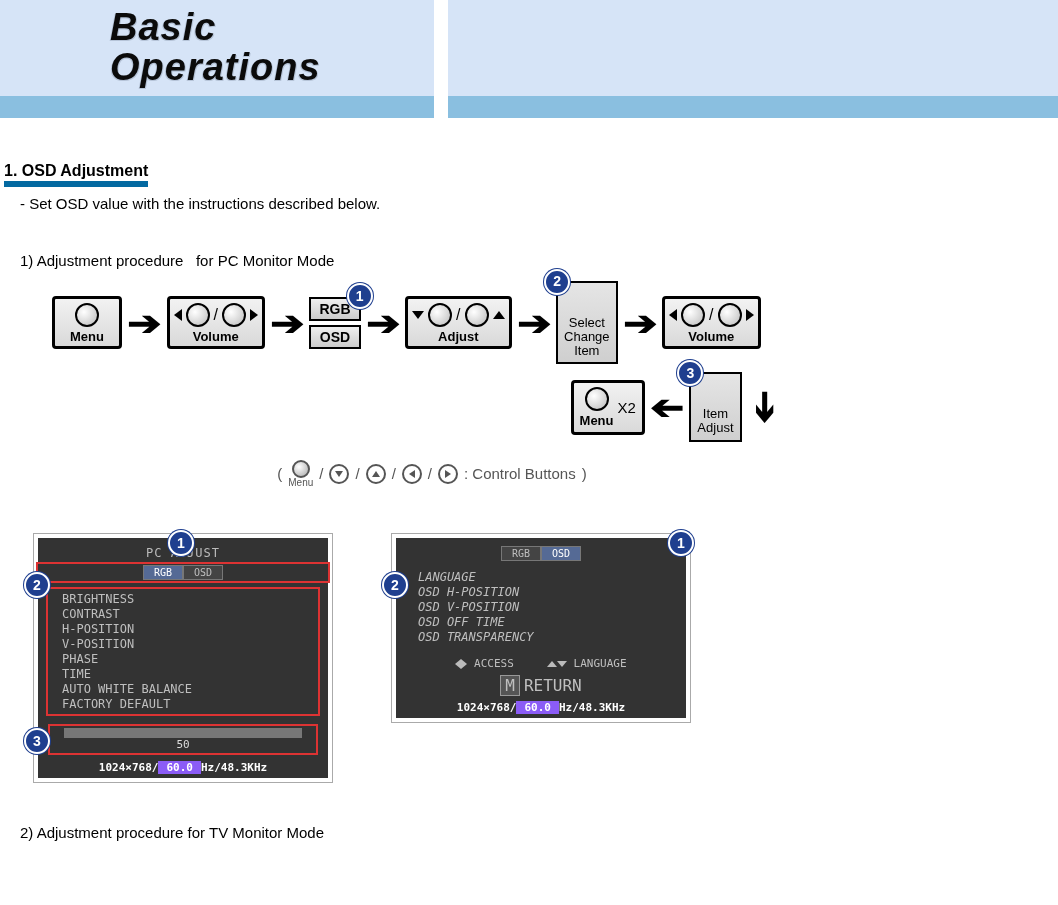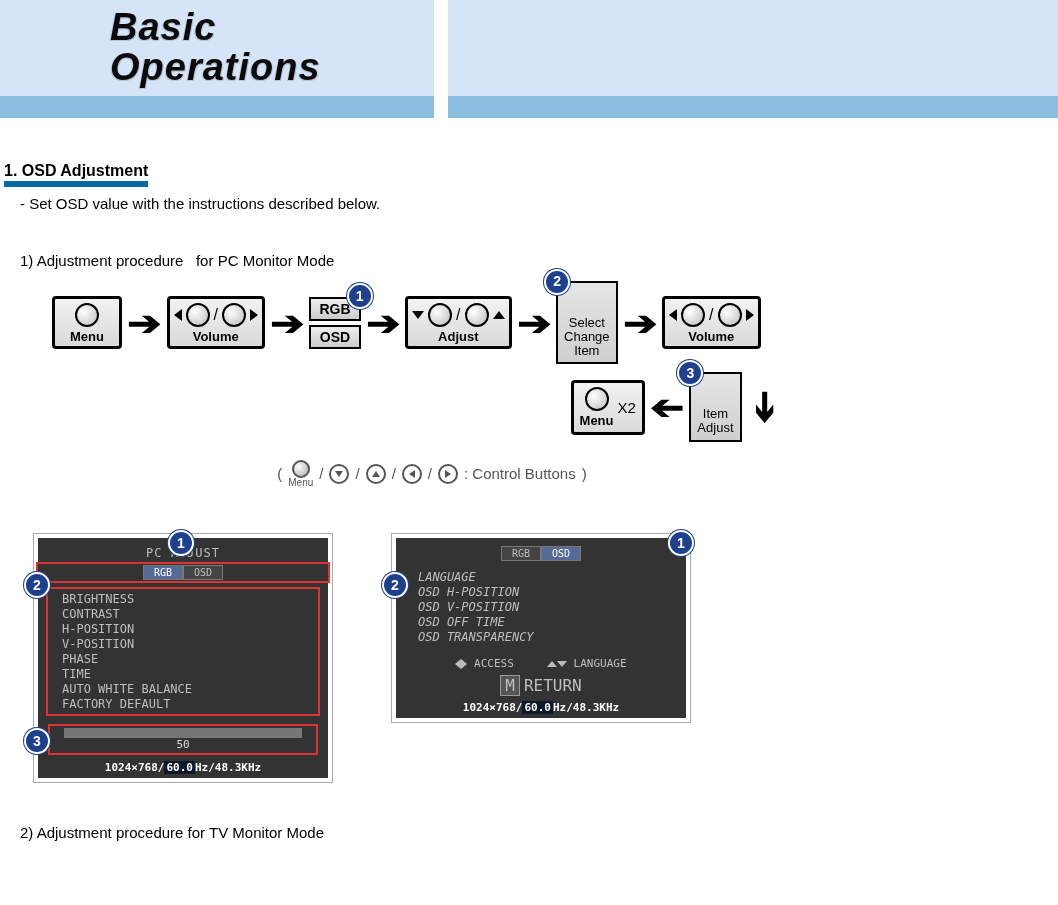--- a/index.html
+++ b/index.html
@@ -147,21 +147,21 @@
   .osd .tabs .t{ padding:1px 10px; font-size:10px; border:1px solid #777;}
   .osd .tabs .on{ background:#556a95; color:#fff;}
   .osd .tabs .off{ background:#444;}
   .osd .list { padding: 2px 14px; border: 2px solid #d33; margin: 0 8px;}
   .osd.two .list { border: none; font-style: italic; }
   .osd .list div{ margin:1px 0;}
   .osd .slider { margin:8px 10px 2px 10px; border:2px solid #d33; padding:2px 14px;}
   .osd .slider .track{ height:10px; background:#777; position:relative;}
   .osd .slider .num{ text-align:center; font-size:11px; color:#ddd;}
   .osd .footer{ text-align:center; font-size:11px; color:#fff; margin-top:6px; font-weight:bold;}
-  .osd .footer .hl{ background:#0f172a; padding:0 2px;}
+  .osd .footer .hl{ background:#8b5cf6; padding:0 8px;}
   .osd .ret { text-align:center; margin-top:6px; font-size:16px;}
   .osd .ret .m{ border:1px solid #999; padding:0 4px; margin-right:4px; background:#555;}
   .osd .pos { text-align:center; margin-top:10px; font-size:11px;}
   .tri-s{display:inline-block;width:0;height:0;vertical-align:middle;}
   .tl{border-top:5px solid transparent;border-bottom:5px solid transparent;border-right:6px solid #bbb;}
   .tr{border-top:5px solid transparent;border-bottom:5px solid transparent;border-left:6px solid #bbb;}
   .tu{border-left:5px solid transparent;border-right:5px solid transparent;border-bottom:6px solid #bbb;}
   .td{border-left:5px solid transparent;border-right:5px solid transparent;border-top:6px solid #bbb;}
 </style>
 </head>

